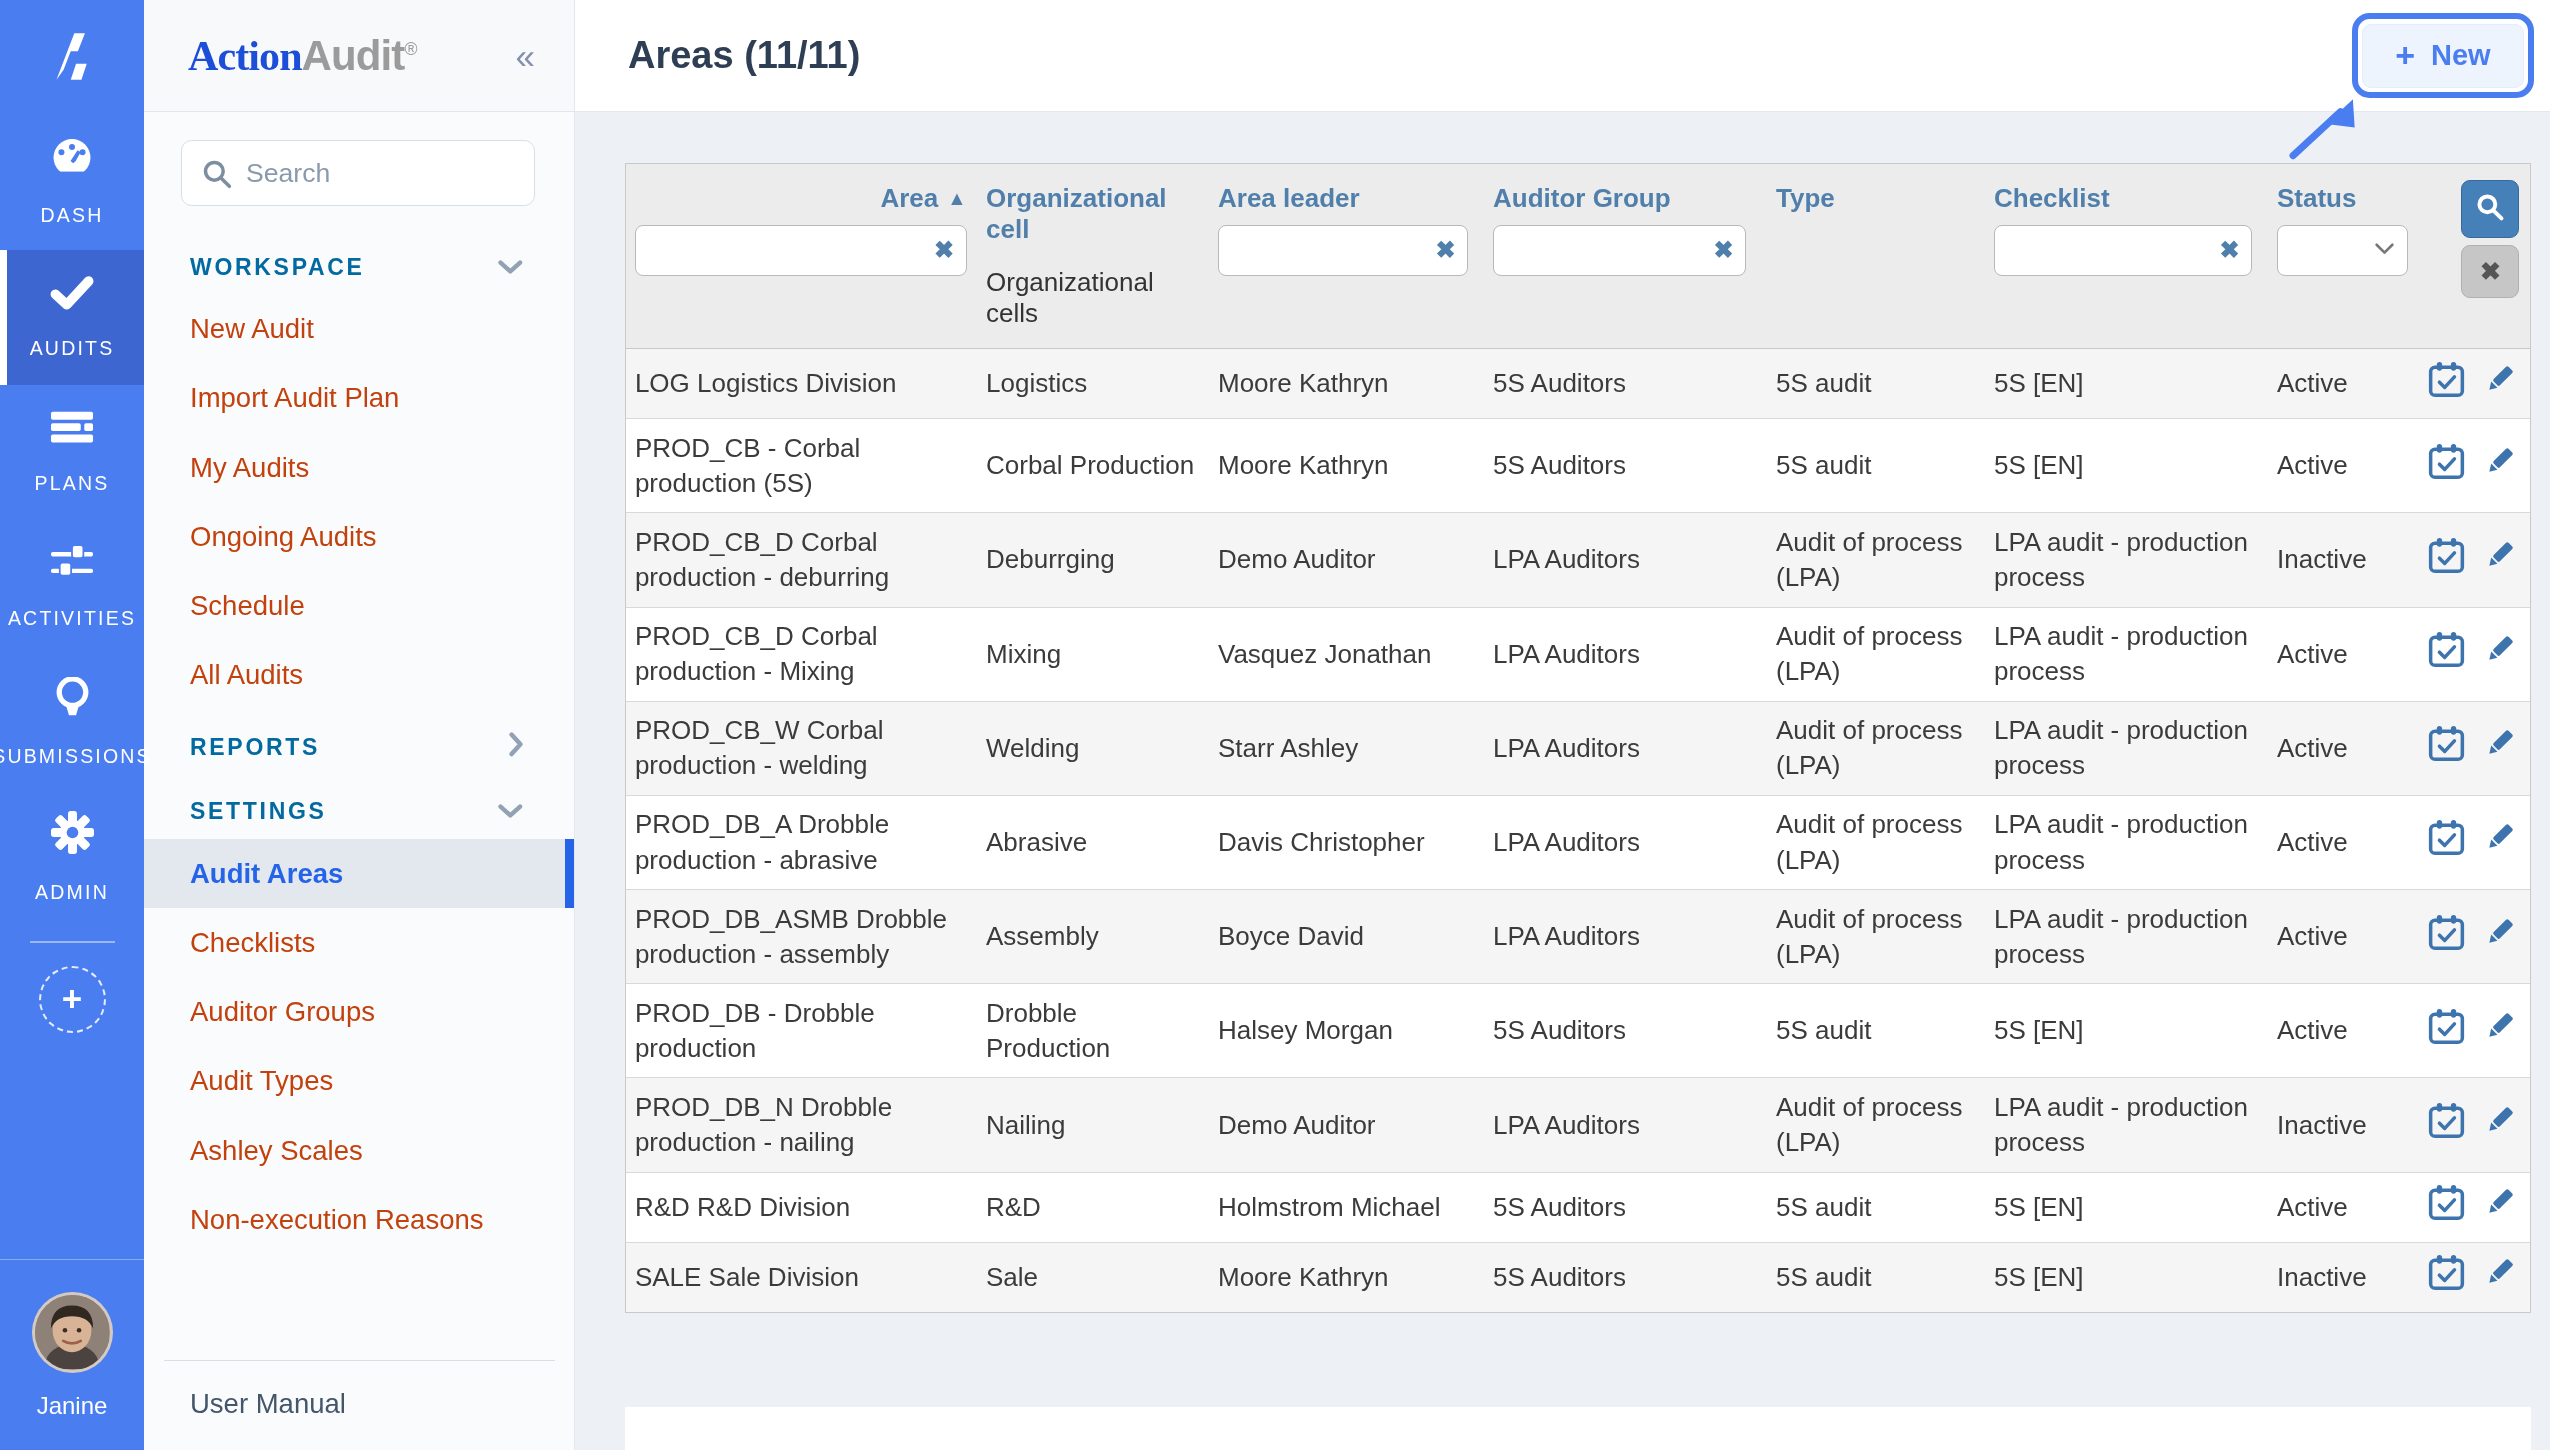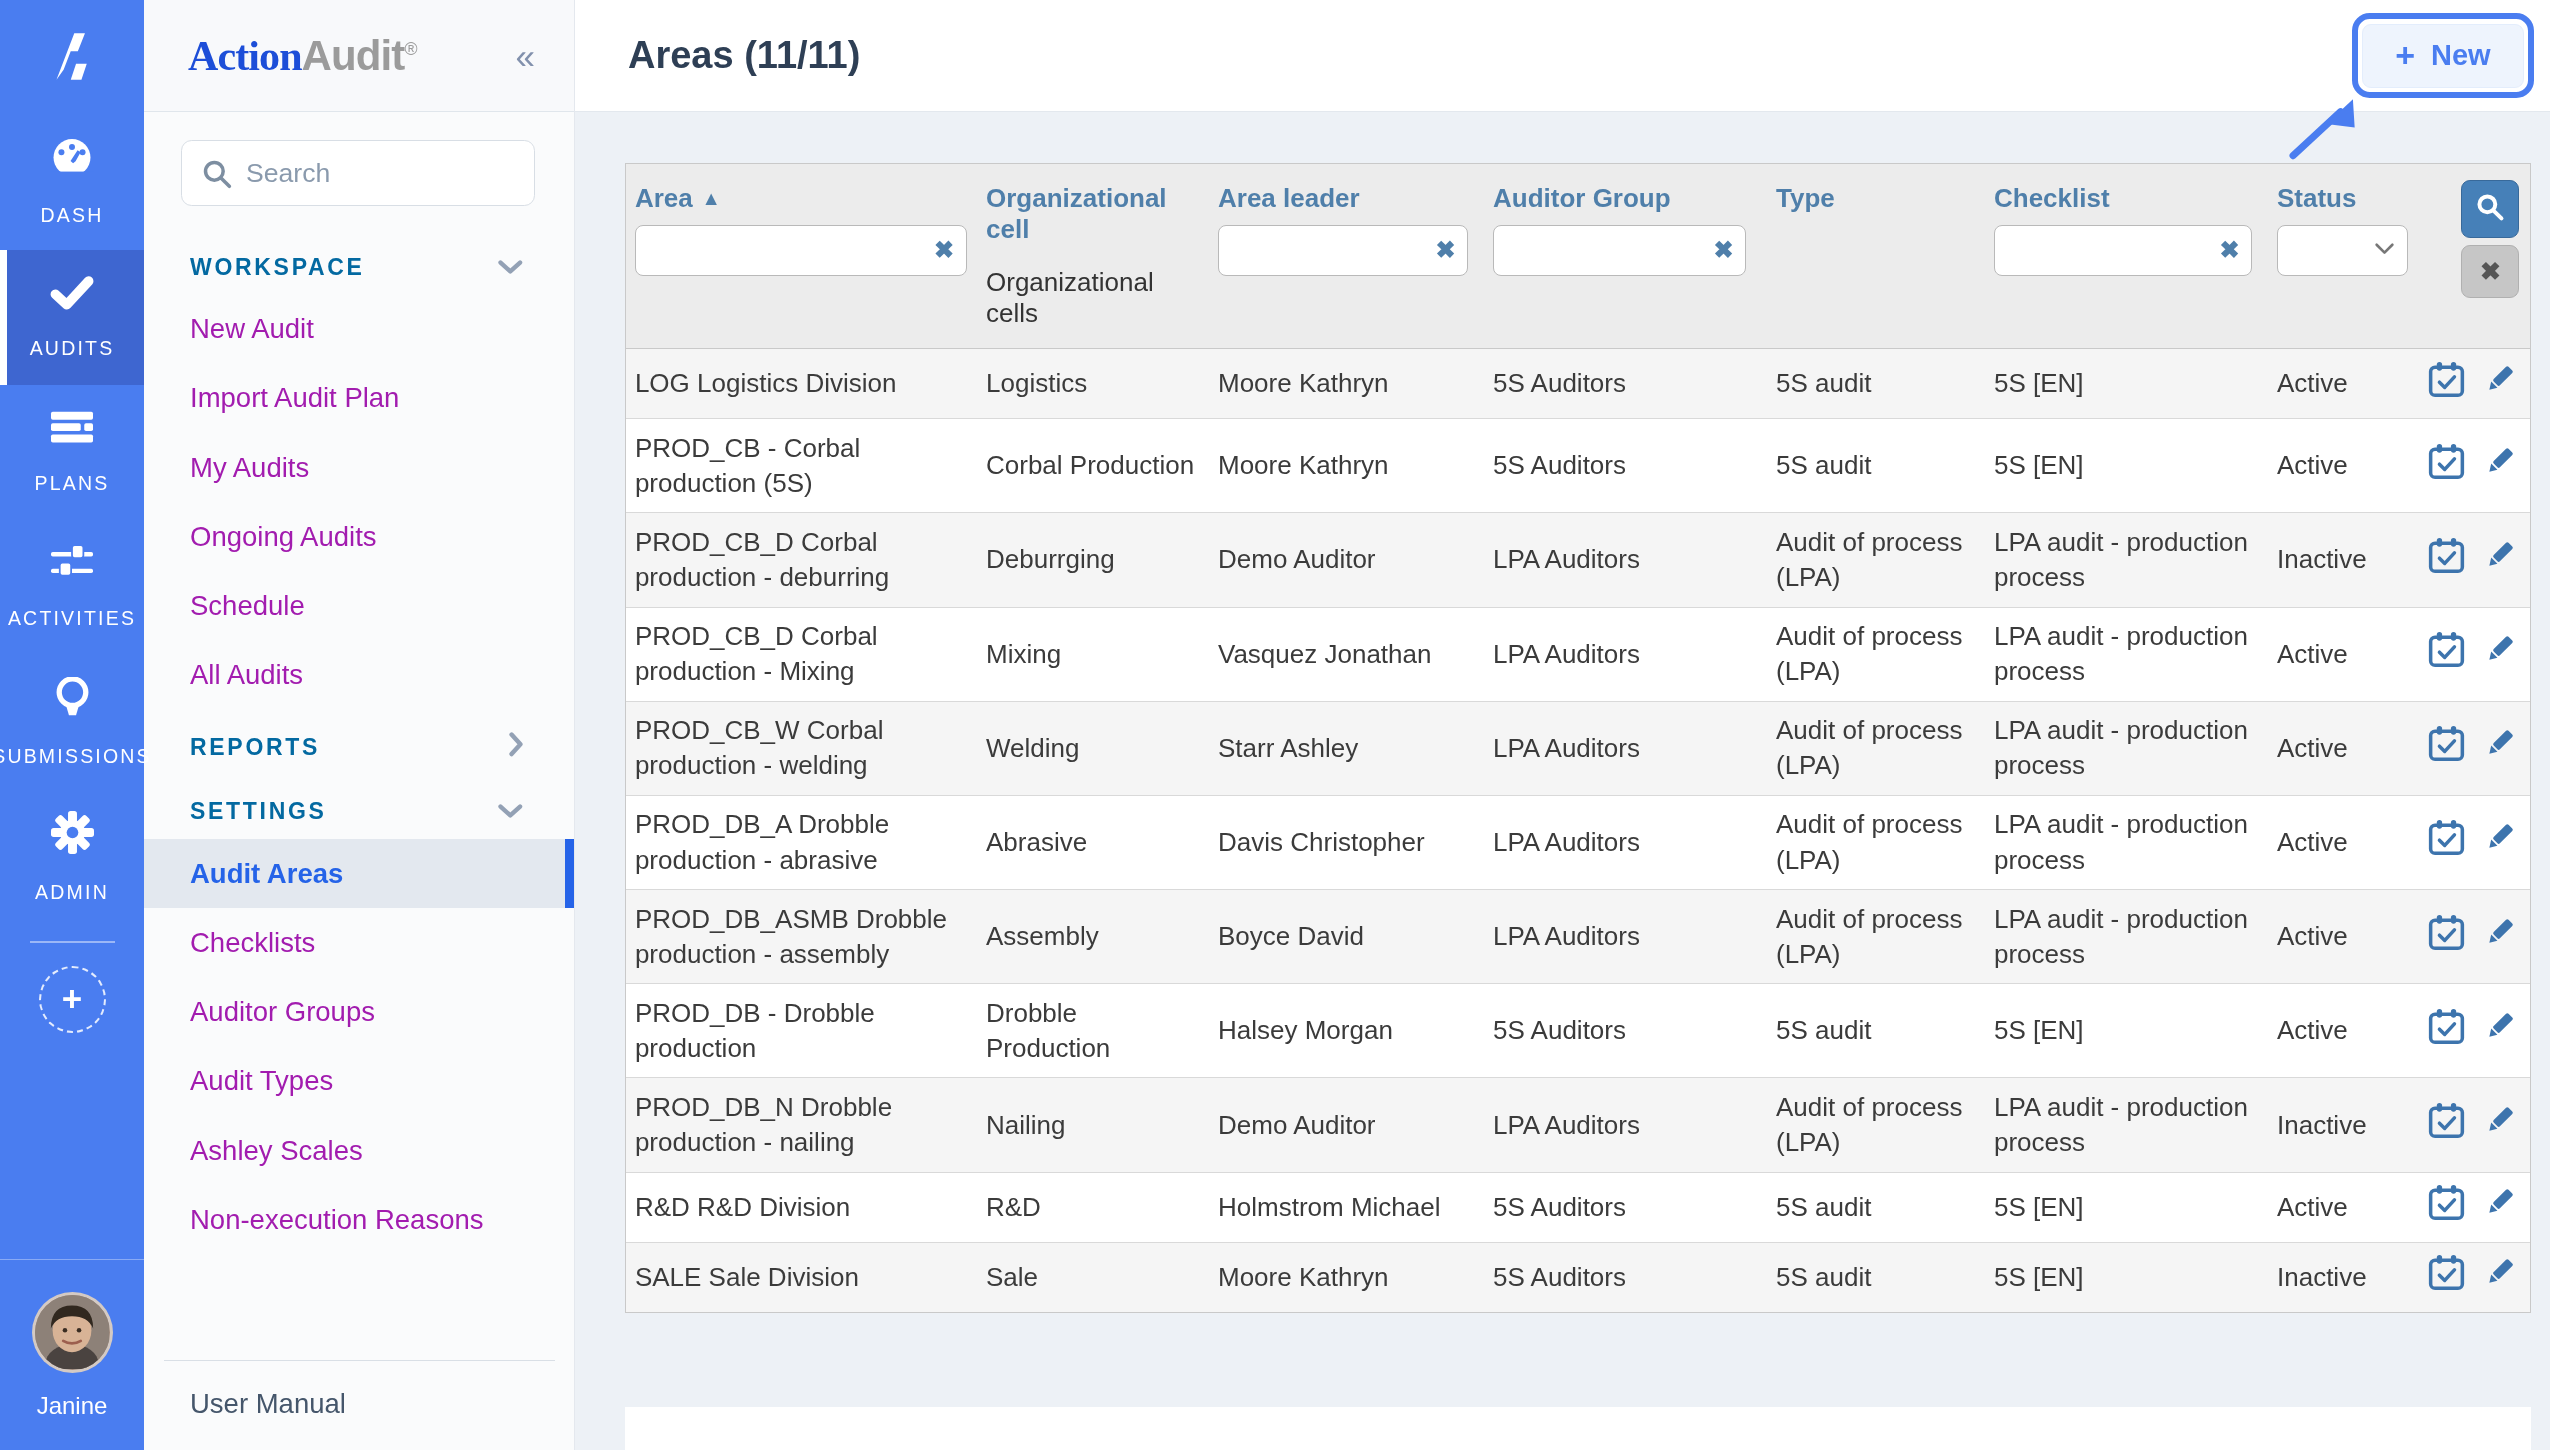--- a/index.html
+++ b/index.html
@@ -29,21 +29,21 @@
   .brand .a2 { color:#9b9b9b; }
   .brand sup { font-size:17.7px; color:#9b9b9b; font-weight:normal; }
   .sb-collapse { margin-left:auto; color:#8291ad; font-size:35px; cursor:pointer; line-height:1; }
   .sb-search { margin:28px 37px 8.9px; position:relative; }
   .sb-search input { width:354px; height:66px; border:1.8px solid #d8dee5; border-radius:10.6px; background:#fff; padding:0 17.7px 0 64px; font-size:26.6px; color:#41536a; outline:none; font-family:inherit; }
   .sb-search input::placeholder { color:#8a9aad; }
   .sb-search .mag { position:absolute; left:21px; top:18.6px; }
   .sb-menu { flex:1; overflow:hidden; padding-top:17.7px; }
   .sb-section { display:flex; align-items:center; padding:21px 50px 14px 46px; font-size:23px; font-weight:bold; letter-spacing:2.7px; color:#0369a1; cursor:pointer; }
   .sb-section .chev { margin-left:auto; }
-  .sb-item { padding:18.6px 35px 18.6px 46px; font-size:27.5px; color:#a21caf; cursor:pointer; position:relative; }
+  .sb-item { padding:18.6px 35px 18.6px 46px; font-size:27.5px; color:#c2410c; cursor:pointer; position:relative; }
   .sb-item.active { background:#e3e8ef; color:#2563e8; font-weight:bold; }
   .sb-item.active::after { content:""; position:absolute; right:0; top:0; bottom:0; width:8.9px; background:#2563e8; }
   .sb-divider { height:1.8px; background:#d9dfe6; margin:1.8px 19.5px 0; }
   .sb-footer-item { padding:26.6px 35px 30px 46px; font-size:27.5px; color:#45566b; cursor:pointer; }
 
   
   .main { flex:1; position:relative; display:flex; flex-direction:column; background:#edf1f6; }
   .main-header { height:112px; background:#fff; border-bottom:1.8px solid #e3e8ee; display:flex; align-items:center; padding:0 25px 0 53px; flex-shrink:0; }
   .page-title { font-size:38px; font-weight:bold; color:#2e3f55; }
   .hdr-actions { margin-left:auto; display:flex; align-items:center; gap:26.6px; }
@@ -77,21 +77,21 @@
   .c-org    { width:232px; padding-right:12.4px; }
   .c-leader { width:275px; padding-right:12.4px; }
   .c-group  { width:283px; padding-right:12.4px; }
   .c-type   { width:218px; padding-right:12.4px; }
   .c-check  { width:283px; padding-right:12.4px; }
   .c-status { width:151px; }
   .c-actions{ flex:1; display:flex; justify-content:flex-end; gap:17.7px; padding-right:12.4px; }
   .c-actions svg { cursor:pointer; }
 
   
-  .fc-area   { width:360px; padding-left:8.9px; padding-right:19.5px; }
+  .fc-area   { width:360px; padding-left:8.9px; padding-right:19.5px;align-items:flex-end; }
   .fc-org    { width:232px; padding-right:12.4px; }
   .fc-leader { width:275px; padding-right:25px; }
   .fc-group  { width:283px; padding-right:30px; }
   .fc-type   { width:218px; padding-right:12.4px; }
   .fc-check  { width:283px; padding-right:25px; }
   .fc-status { width:151px; }
 
   
   .manuals { margin-top:94px; background:#fff; height:126px; display:flex; align-items:center; padding:0 35px 0 55px; }
   .manuals .mlabel { font-size:30px; font-weight:bold; color:#b4bac3; margin-left:19.5px; }

